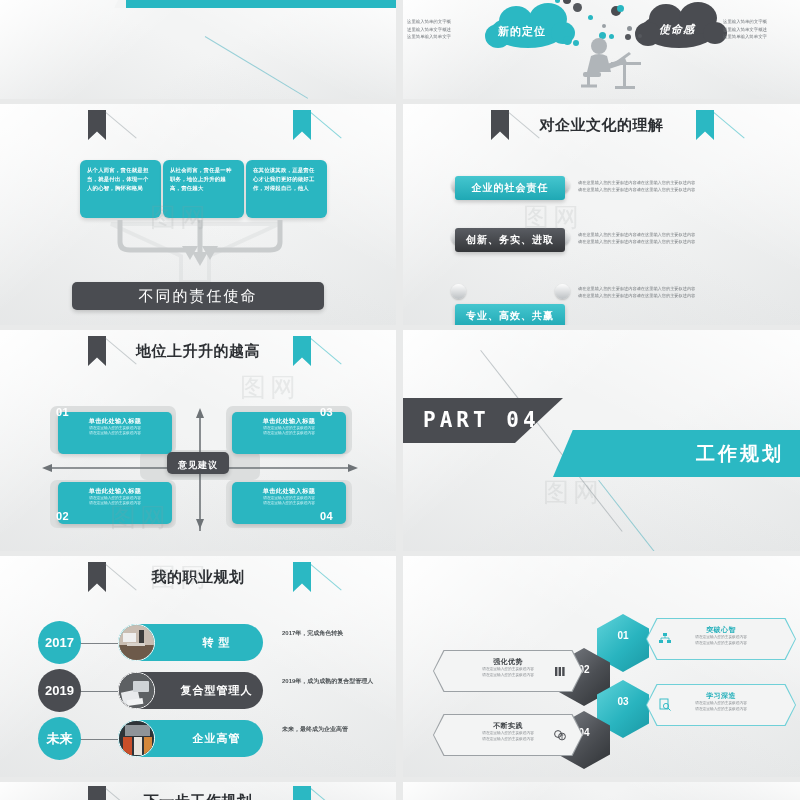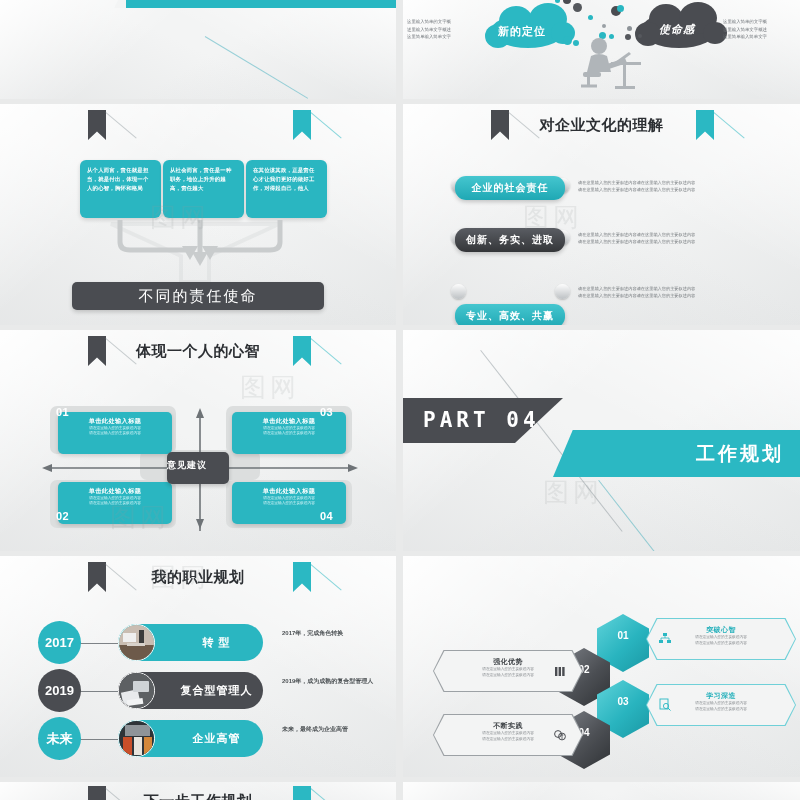--- a/index.html
+++ b/index.html
@@ -56,41 +56,41 @@
       border-radius:6px; padding:6px 7px; box-shadow:0 2px 4px rgba(0,0,0,.14); }
   #p3 .card p{ font-size:5.4px; line-height:9.1px; color:#ffffff; font-weight:bold; letter-spacing:.2px; }
   #p3 .arrows{ position:absolute; left:110px; top:116px; width:180px; height:52px; }
   #p3 .bottombar{ position:absolute; left:72px; top:178px; width:252px; height:28px;
       background:#4a4c51; border-radius:5px; box-shadow:0 2px 4px rgba(0,0,0,.18);
       color:#fff; font-size:15px; text-align:center; line-height:28px; letter-spacing:2px; }
   #p3 .wm{ position:absolute; left:105px; top:118px; width:180px; height:62px; opacity:.30; }
 
   
   #p4{ left:403px; top:104px; width:397px; height:221px; }
-  #p4 .pill{ position:absolute; left:52px; width:110px; height:24px; border-radius:11px;
+  #p4 .pill{ position:absolute; left:52px; width:110px; height:24px; border-radius:3px;
       color:#fff; font-size:10px; font-weight:bold; text-align:center; line-height:24px;
       letter-spacing:1px; box-shadow:0 2px 4px rgba(0,0,0,.2); }
   #p4 .pill.t{ background:linear-gradient(180deg,#45c6cf,#1fa8b4); }
   #p4 .pill.d{ background:linear-gradient(180deg,#5a5d63,#343639); }
   #p4 .knob{ position:absolute; width:15px; height:15px; border-radius:50%;
       background:linear-gradient(180deg,#fdfdfd,#bdc1c4); box-shadow:0 1px 2px rgba(0,0,0,.22); }
   #p4 .body{ position:absolute; left:175px; width:200px; }
   #p4 .body div{ font-size:4.2px; line-height:6.6px; color:#72777b; white-space:nowrap; }
 
   
   #p5{ left:0; top:330px; width:396px; height:221px; }
   #p5 .shadowbox{ position:absolute; background:#dcdede; border-radius:7px; }
   #p5 .qbox{ position:absolute; width:114px; height:42px; background:#2ab6c1; border-radius:5px;
       box-shadow:0 2px 4px rgba(0,0,0,.15); padding:5px 6px; }
   #p5 .qbox h4{ font-size:6.2px; color:#fff; font-weight:bold; text-align:center; letter-spacing:.4px; }
   #p5 .qbox p{ font-size:3.7px; line-height:5.4px; color:#d9f6f9; text-align:center; }
   #p5 .num{ position:absolute; font-size:11px; font-weight:bold; color:#ffffff; letter-spacing:.5px; }
-  #p5 .center{ position:absolute; left:167px; top:122px; width:62px; height:32px;
+  #p5 .center{ position:absolute; left:167px; top:122px; width:62px; height:22px;
       background:#4a4c51; border-radius:5px; color:#fff; font-size:9px; font-weight:bold;
-      text-align:left; line-height:26px; letter-spacing:1px; box-shadow:0 2px 4px rgba(0,0,0,.2); z-index:4;}
+      text-align:center; line-height:26px; letter-spacing:1px; box-shadow:0 2px 4px rgba(0,0,0,.2); z-index:4;}
 
   
   #p6{ left:403px; top:330px; width:397px; height:221px; }
   #p6 .dark{ position:absolute; left:0; top:68px; width:160px; height:45px; background:#4a4c51;
       clip-path:polygon(0 0,100% 0,70% 100%,0 100%); }
   #p6 .part{ position:absolute; left:20px; top:68px; height:45px; line-height:45px;
       color:#fff; font-size:21px; font-weight:bold; letter-spacing:4px;
       font-family:"DejaVu Sans Mono","Liberation Mono",monospace; }
   #p6 .teal{ position:absolute; left:150px; top:100px; width:247px; height:47px; background:#2bb8c3;
       clip-path:polygon(8% 0,100% 0,100% 100%,0 100%); }
@@ -292,21 +292,21 @@
     <div class="wmk" style="left:120px;top:96px;">图网</div>
   </div>
 
   <div class="slide" id="p5">
     <div class="bg"></div>
     <div class="hdr">
       <div class="rib dark" style="left:88px;"></div>
       <div class="dia" style="left:106px;"></div>
       <div class="rib teal" style="left:293px;"></div>
       <div class="dia t" style="left:311px;"></div>
-      <h2>体现一个人的心智</h2>
+      <h2>地位上升升的越高</h2>
     </div>
 
     <div class="shadowbox" style="left:50px;top:76px;width:126px;height:48px;"></div>
     <div class="shadowbox" style="left:226px;top:76px;width:126px;height:48px;"></div>
     <div class="shadowbox" style="left:50px;top:150px;width:126px;height:48px;"></div>
     <div class="shadowbox" style="left:226px;top:150px;width:126px;height:48px;"></div>
     <div class="shadowbox" style="left:140px;top:120px;width:120px;height:30px;"></div>
 
     <svg style="position:absolute;left:40px;top:76px;" width="320" height="125" viewBox="0 0 320 125">
       <path d="M160 125 L160 8" stroke="#6e7377" stroke-width="1.6" fill="none"></path>

